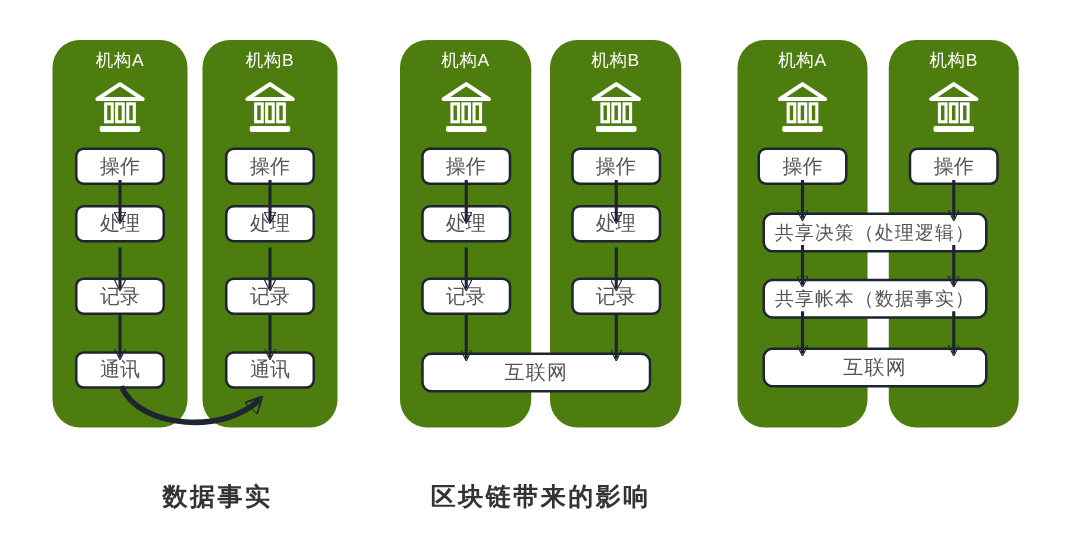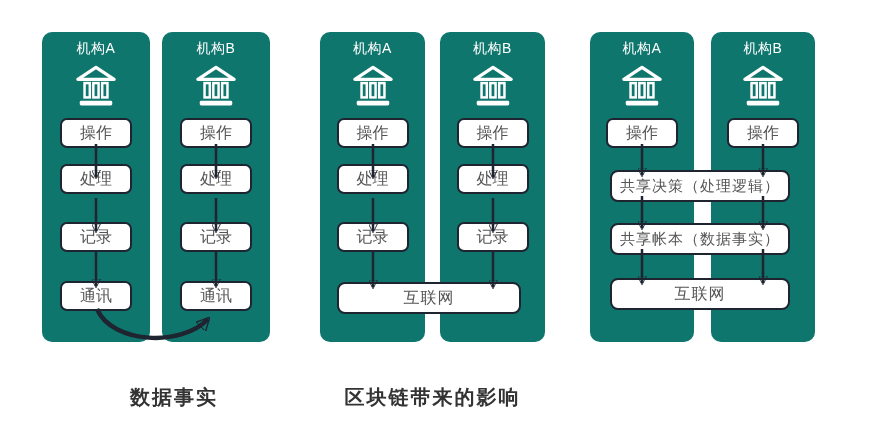--- a/index.html
+++ b/index.html
@@ -2,22 +2,22 @@
 <html><head>
 <meta charset="utf-8">
 <style>
   html,body{margin:0;padding:0;background:#ffffff;}
   .canvas{
     position:relative;width:870px;height:445px;background:#ffffff;
     font-family:"Liberation Sans",sans-serif;overflow:hidden;
   }
   .panel{position:absolute;top:32px;height:400px;}
   .column{
-    position:absolute;top:0;height:310px;background:#0f766e;
-    border-radius:10px;z-index:0;
+    position:absolute;top:0;height:310px;background:#4d7c0f;
+    border-radius:22px;z-index:0;
   }
   .org-title{
     position:absolute;top:8px;left:0;width:100%;text-align:center;
     color:#ffffff;font-size:14px;letter-spacing:.5px;
   }
   .bank{position:absolute;top:32px;left:50%;transform:translateX(-50%);}
   .box{
     position:absolute;left:50%;transform:translateX(-50%);
     width:72px;height:30px;box-sizing:border-box;
     background:#ffffff;border:2px solid #1e2430;border-radius:7px;

